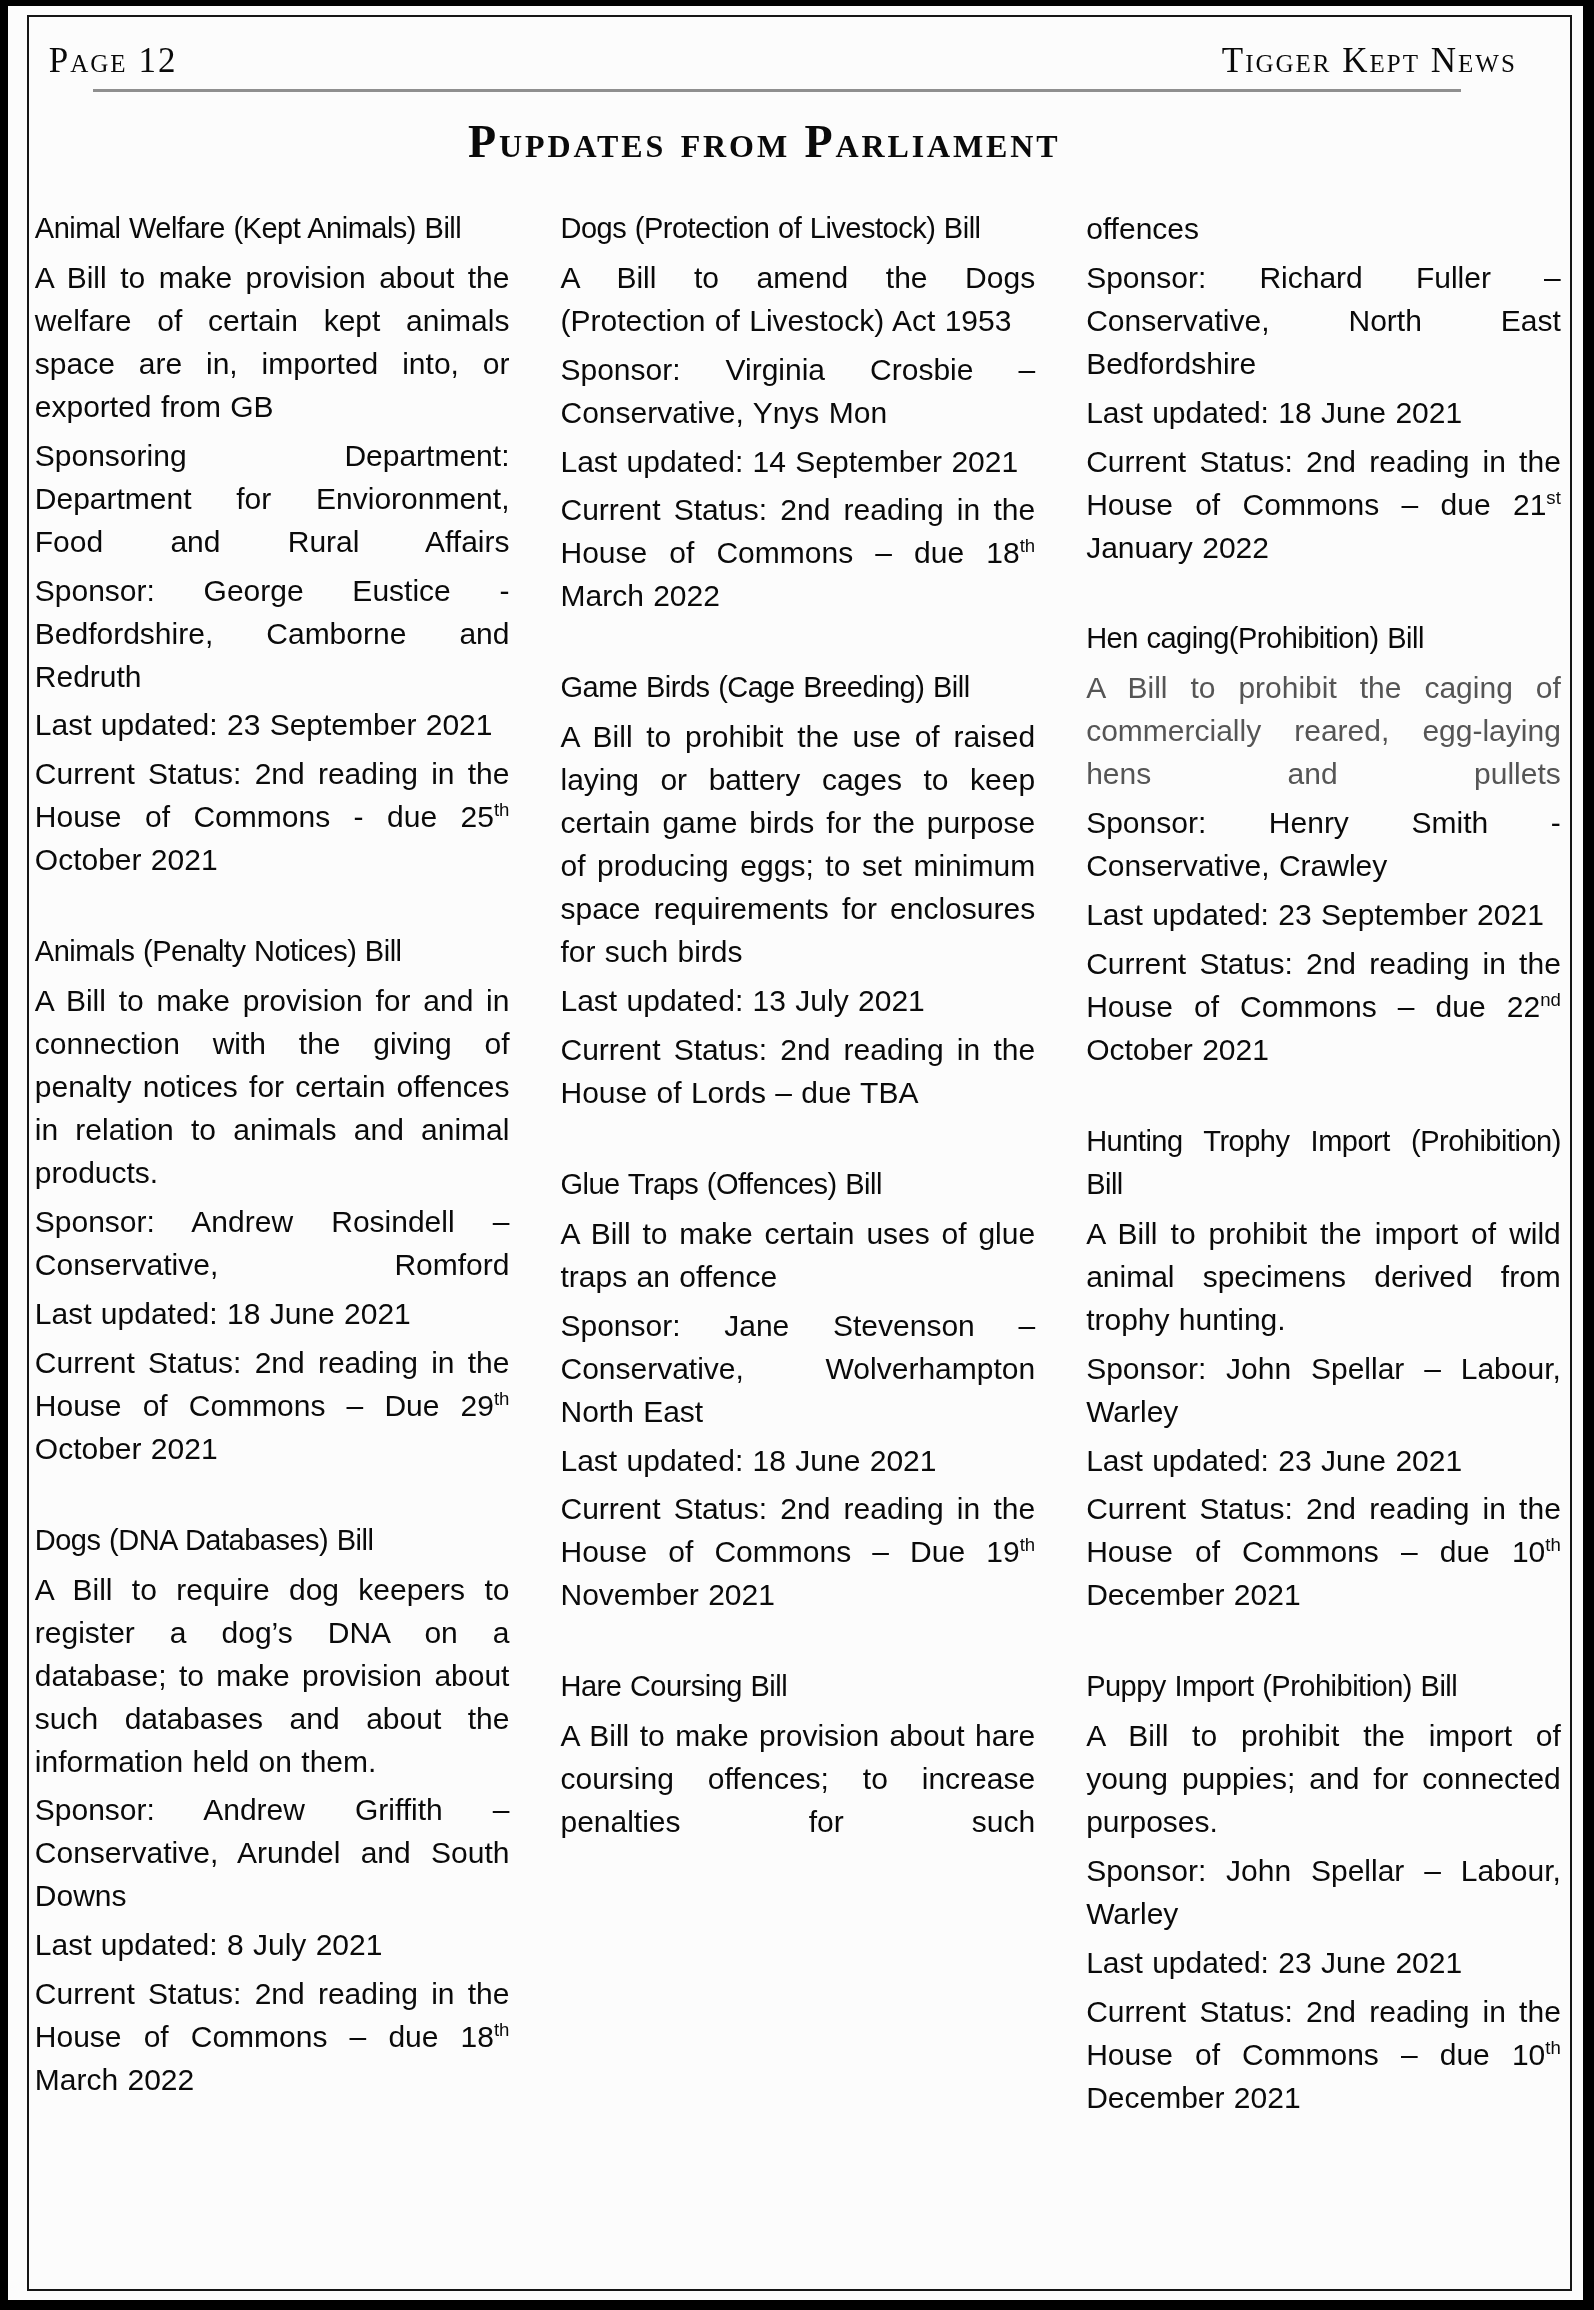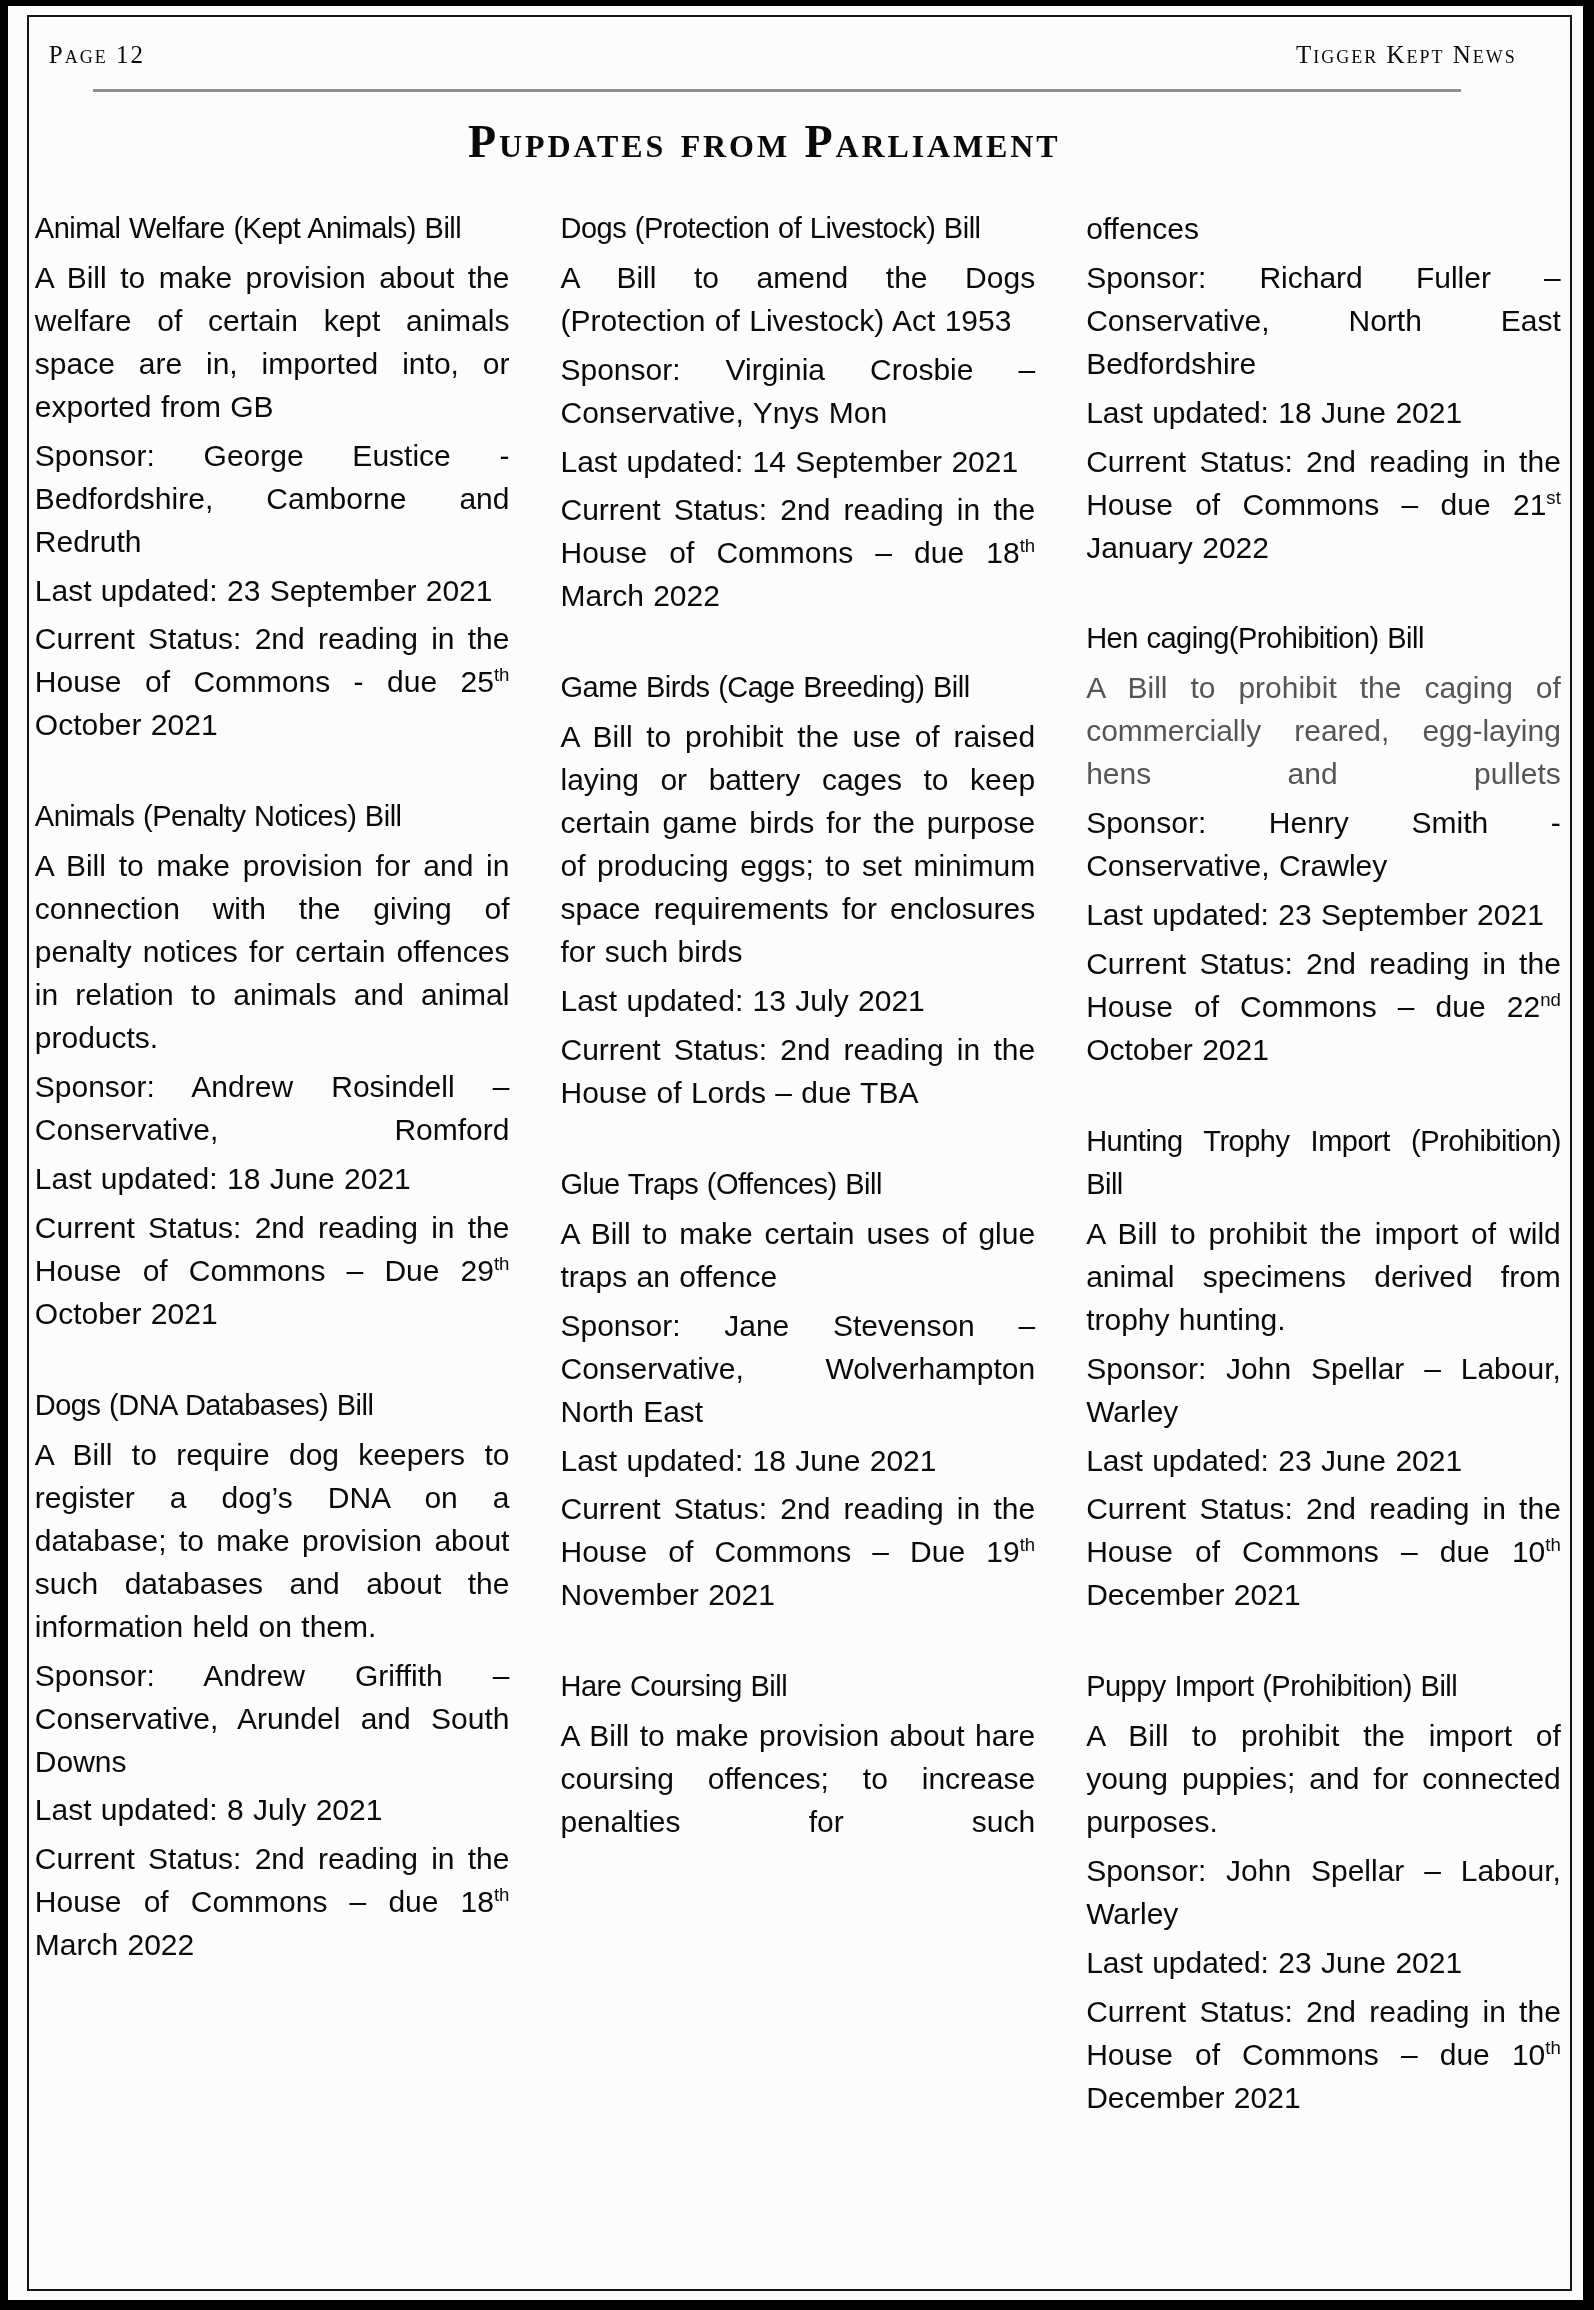--- a/index.html
+++ b/index.html
@@ -21,21 +21,21 @@
     left:19.5px; top:8.8px; right:10.7px; bottom:8.8px;
     border:2.9px solid var(--border-c, #161616);
     pointer-events:none;
   }
   .masthead {
     position:absolute;
     top:35px; left:41px; right:66px;
     display:flex; justify-content:space-between; align-items:flex-end;
     font-family:"Liberation Serif", serif;
     font-variant:small-caps;
-    font-size:25px;
+    font-size:35px;
     letter-spacing:2px;
     color:var(--text-c, #0a0a0a);
   }
   .rule {
     position:absolute;
     top:83px; left:85px; width:1368px; height:2.9px;
     background:var(--rule-c, #8f8f8f);
   }
   .section-title {
     position:absolute;
@@ -85,20 +85,21 @@
   </div>
 
   <div class="rule"></div>
 
   <div class="section-title">Pupdates from Parliament</div>
 
   <div class="columns">
     <div class="col">
         <div class="heading">Animal Welfare (Kept Animals) Bill</div>
         <div class="para">A Bill to make provision about the welfare of certain kept animals space are in, imported into, or exported from GB</div>
+        <div class="para stretch-last">Sponsoring Department: Department for Envioronment, Food and Rural Affairs</div>
         <div class="para">Sponsor: George Eustice - Bedfordshire, Camborne and Redruth</div>
         <div class="para">Last updated: 23 September 2021</div>
         <div class="para">Current Status: 2nd reading in the House of Commons - due 25<sup>th</sup> October 2021</div>
         <div class="bill-gap"></div>
         <div class="heading">Animals (Penalty Notices) Bill</div>
         <div class="para stretch-last">A Bill to make provision for and in connection with the giving of penalty notices for certain offences in relation to animals and animal products.</div>
         <div class="para stretch-last">Sponsor: Andrew Rosindell – Conservative, Romford</div>
         <div class="para">Last updated: 18 June 2021</div>
         <div class="para">Current Status: 2nd reading in the House of Commons – Due 29<sup>th</sup> October 2021</div>
         <div class="bill-gap"></div>

